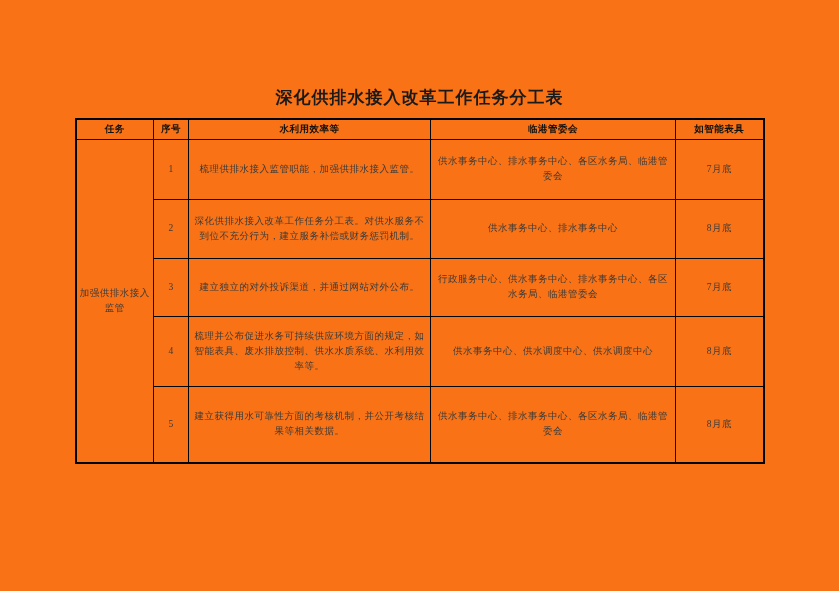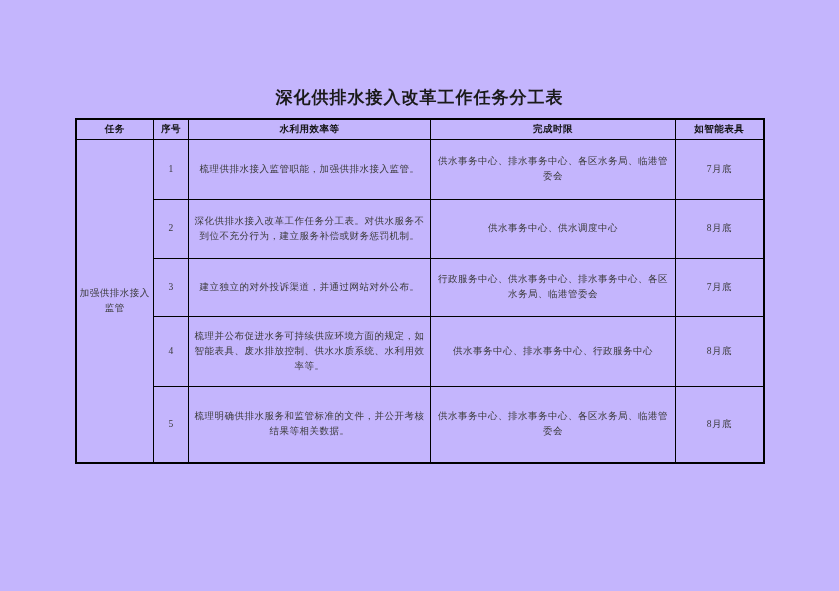--- a/index.html
+++ b/index.html
@@ -4,21 +4,21 @@
 <style>
   html, body {
     margin: 0;
     padding: 0;
     background: #ffffff;
   }
   .page {
     position: relative;
     width: 839px;
     height: 591px;
-    background: #c4b5fd;
+    background: #f97316;
     font-family: "Liberation Serif", serif;
     color: #3a3a3a;
     overflow: hidden;
     box-sizing: border-box;
     padding-top: 86px;
   }
   .doc-title {
     margin: 0;
     text-align: center;
     font-size: 17px;
@@ -77,52 +77,52 @@
       <col style="width:35px">
       <col style="width:242px">
       <col style="width:245px">
       <col style="width:88px">
     </colgroup>
     <thead>
       <tr>
         <th>任务</th>
         <th>序号</th>
         <th>水利用效率等</th>
-        <th>完成时限</th>
+        <th>临港管委会</th>
         <th>如智能表具</th>
       </tr>
     </thead>
     <tbody>
       <tr class="row-1">
         <td class="task-cell" rowspan="5">加强供排水接入监管</td>
         <td>1</td>
         <td>梳理供排水接入监管职能，加强供排水接入监管。</td>
         <td>供水事务中心、排水事务中心、各区水务局、临港管委会</td>
         <td>7月底</td>
       </tr>
       <tr class="row-2">
         <td>2</td>
         <td>深化供排水接入改革工作任务分工表。对供水服务不到位不充分行为，建立服务补偿或财务惩罚机制。</td>
-        <td>供水事务中心、供水调度中心</td>
+        <td>供水事务中心、排水事务中心</td>
         <td>8月底</td>
       </tr>
       <tr class="row-3">
         <td>3</td>
         <td>建立独立的对外投诉渠道，并通过网站对外公布。</td>
         <td>行政服务中心、供水事务中心、排水事务中心、各区水务局、临港管委会</td>
         <td>7月底</td>
       </tr>
       <tr class="row-4">
         <td>4</td>
         <td>梳理并公布促进水务可持续供应环境方面的规定，如智能表具、废水排放控制、供水水质系统、水利用效率等。</td>
-        <td>供水事务中心、排水事务中心、行政服务中心</td>
+        <td>供水事务中心、供水调度中心、供水调度中心</td>
         <td>8月底</td>
       </tr>
       <tr class="row-5">
         <td>5</td>
-        <td>梳理明确供排水服务和监管标准的文件，并公开考核结果等相关数据。</td>
+        <td>建立获得用水可靠性方面的考核机制，并公开考核结果等相关数据。</td>
         <td>供水事务中心、排水事务中心、各区水务局、临港管委会</td>
         <td>8月底</td>
       </tr>
     </tbody>
   </table>
 
 </div>
 
 </body></html>

